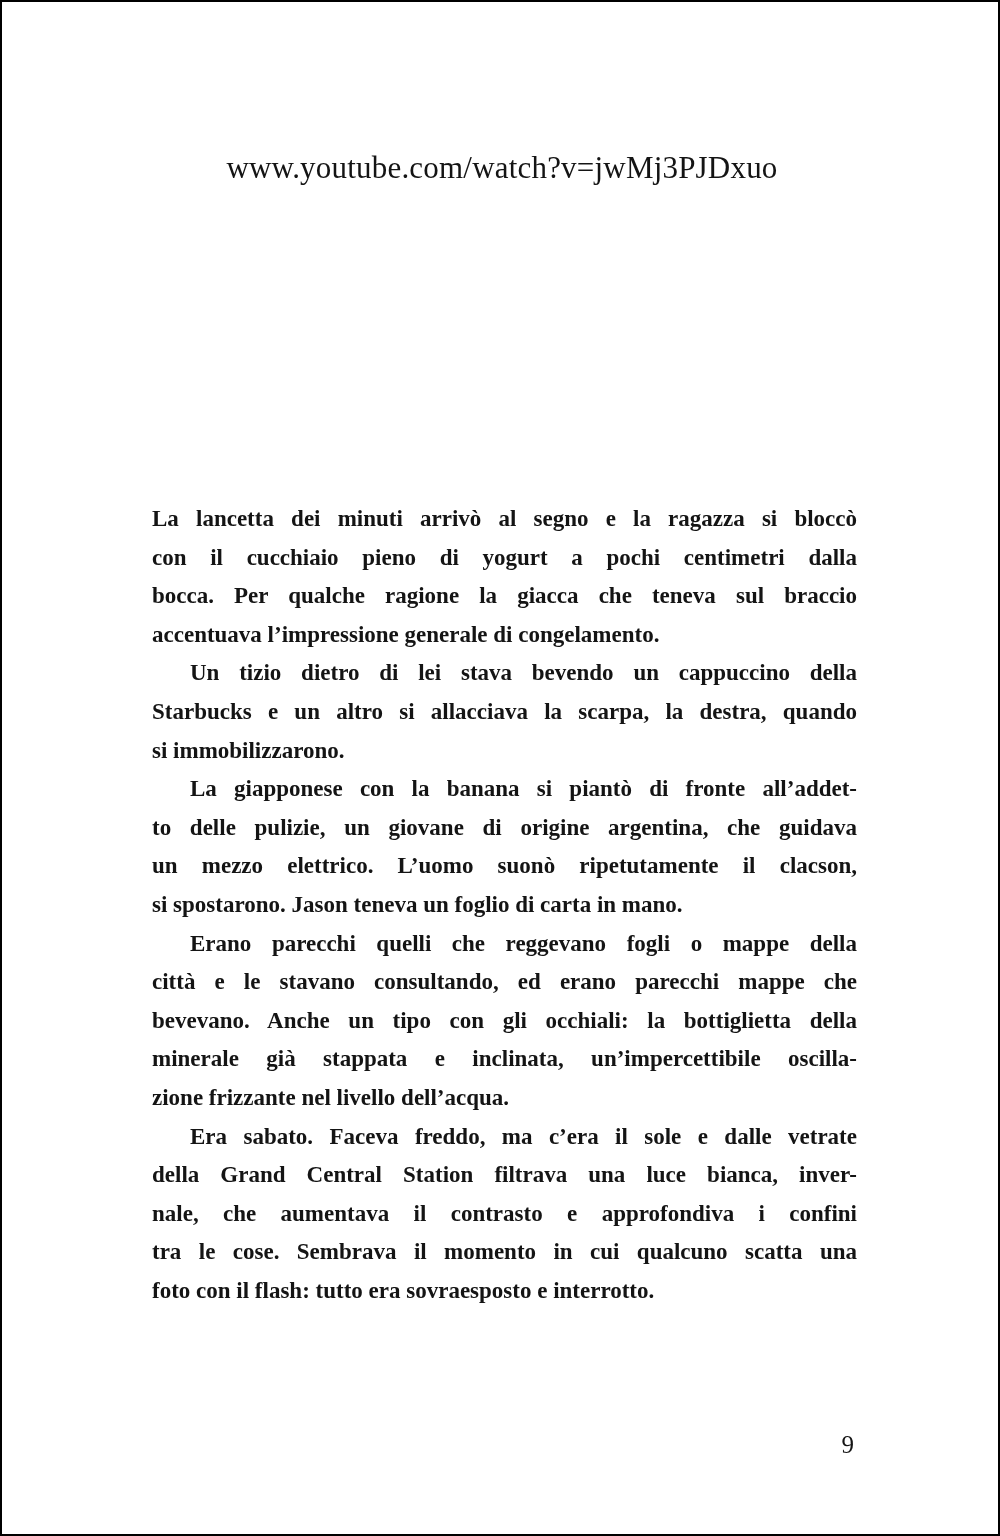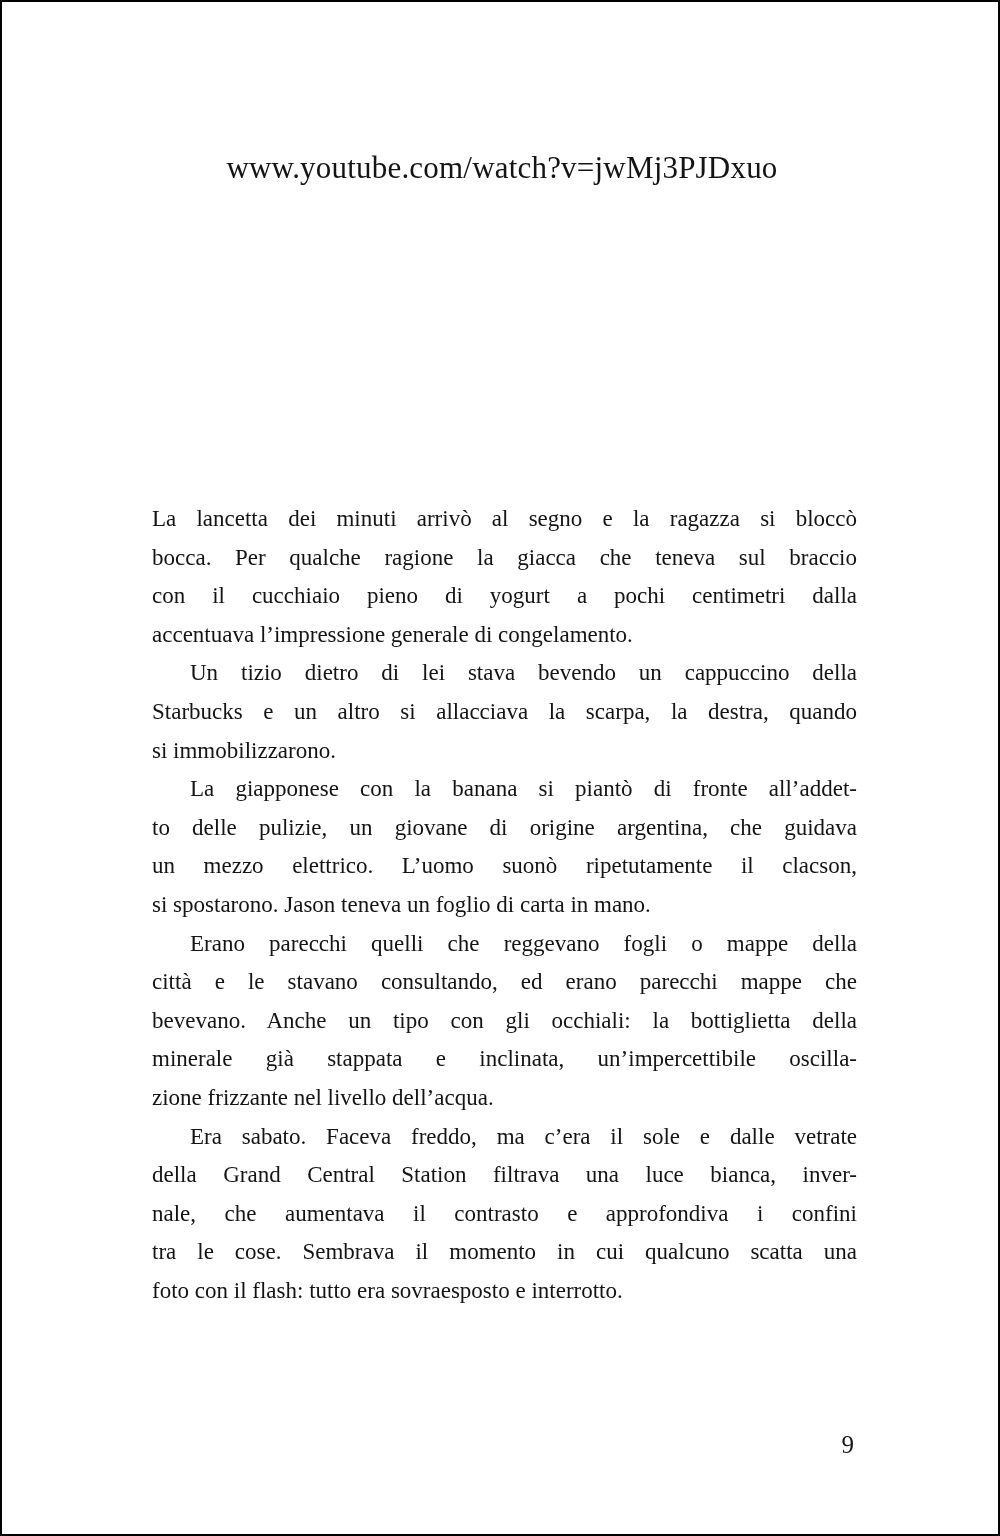--- a/index.html
+++ b/index.html
@@ -32,20 +32,21 @@
     letter-spacing: 0.2px;
   }
   .body-text {
     position: absolute;
     top: 498px;
     left: 150px;
     width: 705px;
     font-size: 23px;
     line-height: 38.6px;
     color: #141414;
+    font-weight: bold;
   }
   .par { margin: 0; padding: 0; }
   .line {
     text-align: justify;
     text-align-last: justify;
     white-space: normal;
   }
   .line.last {
     text-align-last: left;
   }
@@ -65,22 +66,22 @@
 </style>
 </head>
 <body>
 
 <div class="page">
   <div class="url-line">www.youtube.com/watch?v=jwMj3PJDxuo</div>
 
   <div class="body-text">
       <div class="par">
         <div class="line">La lancetta dei minuti arrivò al segno e la ragazza si bloccò</div>
+        <div class="line">con il cucchiaio pieno di yogurt a pochi centimetri dalla</div>
         <div class="line">bocca. Per qualche ragione la giacca che teneva sul braccio</div>
-        <div class="line">con il cucchiaio pieno di yogurt a pochi centimetri dalla</div>
         <div class="line last">accentuava l’impressione generale di congelamento.</div>
       </div>
       <div class="par indent">
         <div class="line">Un tizio dietro di lei stava bevendo un cappuccino della</div>
         <div class="line">Starbucks e un altro si allacciava la scarpa, la destra, quando</div>
         <div class="line last">si immobilizzarono.</div>
       </div>
       <div class="par indent">
         <div class="line">La giapponese con la banana si piantò di fronte all’addet-</div>
         <div class="line">to delle pulizie, un giovane di origine argentina, che guidava</div>

